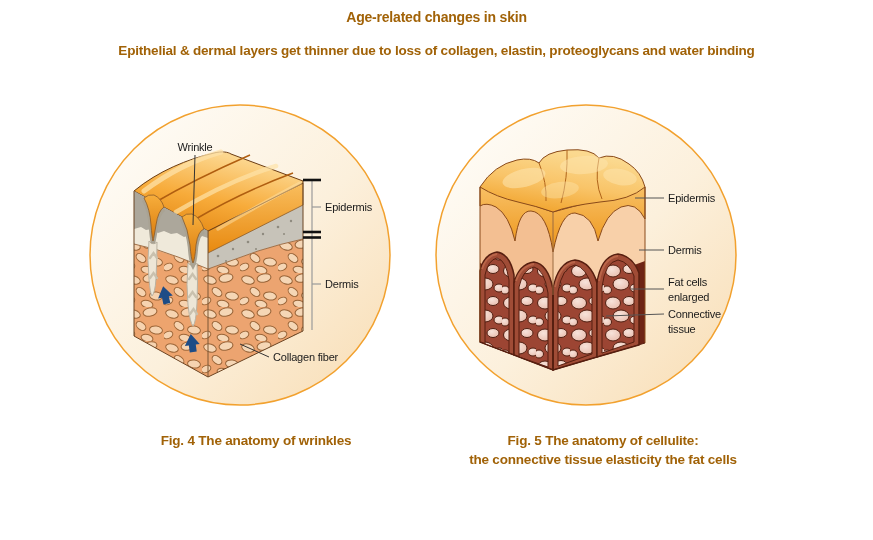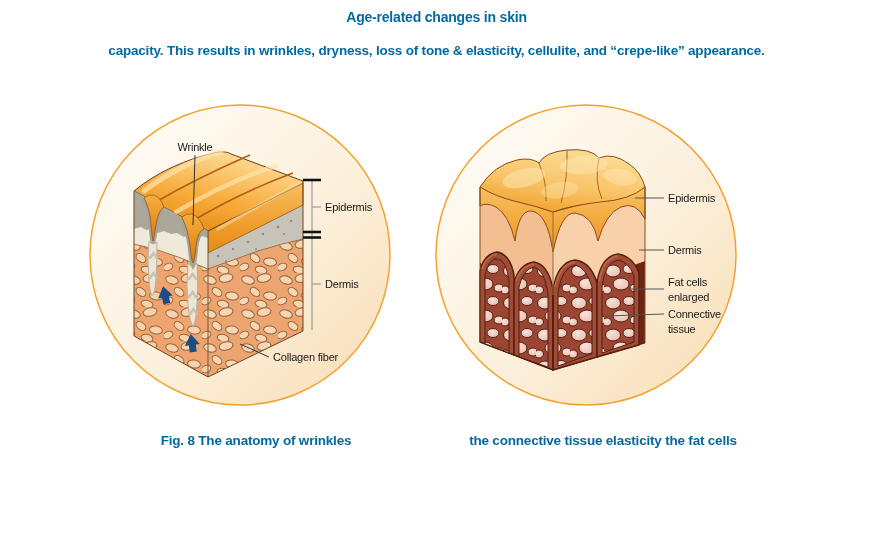--- a/index.html
+++ b/index.html
@@ -1,18 +1,18 @@
 <!DOCTYPE html>
 <html><head>
 <meta charset="utf-8">
 <style>
   html,body{margin:0;padding:0;background:#ffffff;}
   .canvas{
     position:relative;width:873px;height:540px;background:#ffffff;
-    font-family:"Liberation Sans",sans-serif;color:#0369a1;overflow:hidden;border-radius:17px;
+    font-family:"Liberation Sans",sans-serif;color:#a16207;overflow:hidden;border-radius:17px;
   }
   .title{
     position:absolute;top:9px;left:0;width:100%;text-align:center;
     font-size:14px;font-weight:700;letter-spacing:-0.2px;
   }
   .subtitle{
     position:absolute;top:41px;left:0;width:100%;text-align:center;
     font-size:13.5px;font-weight:700;line-height:19.5px;letter-spacing:-0.2px;
   }
   .fig-svg{position:absolute;}
@@ -24,21 +24,21 @@
   svg text{font-family:"Liberation Sans",sans-serif;font-size:11px;fill:#1a1a1a;letter-spacing:-0.2px;}
 </style>
 </head>
 <body>
 
 <div class="canvas">
 
   <div class="title">Age-related changes in skin</div>
 
   <div class="subtitle">
-    <div>capacity. This results in wrinkles, dryness, loss of tone &amp; elasticity, cellulite, and “crepe-like” appearance.</div>
+    <div>Epithelial &amp; dermal layers get thinner due to loss of collagen, elastin, proteoglycans and water binding</div>
   </div>
 
   <svg class="fig-svg fig4-svg" width="304" height="304" viewBox="0 0 304 304">
     <defs>
       <linearGradient id="circGrad1" x1="0" y1="0" x2="1" y2="1">
         <stop offset="0" stop-color="#FFFEFB"></stop>
         <stop offset="0.55" stop-color="#FCF0DC"></stop>
         <stop offset="1" stop-color="#F8DCB2"></stop>
       </linearGradient>
       <linearGradient id="topGrad1" x1="0" y1="1" x2="0.45" y2="0">
@@ -235,19 +235,20 @@
       <path d="M197,186 L230,186" stroke="#555555" stroke-width="1"></path>
       <text x="234" y="183">Fat cells</text>
       <text x="234" y="198">enlarged</text>
 
       <path d="M172,213 L230,211" stroke="#555555" stroke-width="1"></path>
       <text x="234" y="215">Connective</text>
       <text x="234" y="230">tissue</text>
     </g>
   </svg>
 
-  <div class="caption caption-left">Fig. 8 The anatomy of wrinkles</div>
+  <div class="caption caption-left">Fig. 4 The anatomy of wrinkles</div>
 
   <div class="caption caption-right">
+    <div>Fig. 5  The anatomy of cellulite:</div>
     <div>the connective tissue elasticity the fat cells</div>
   </div>
 
 </div>
 
 </body></html>

